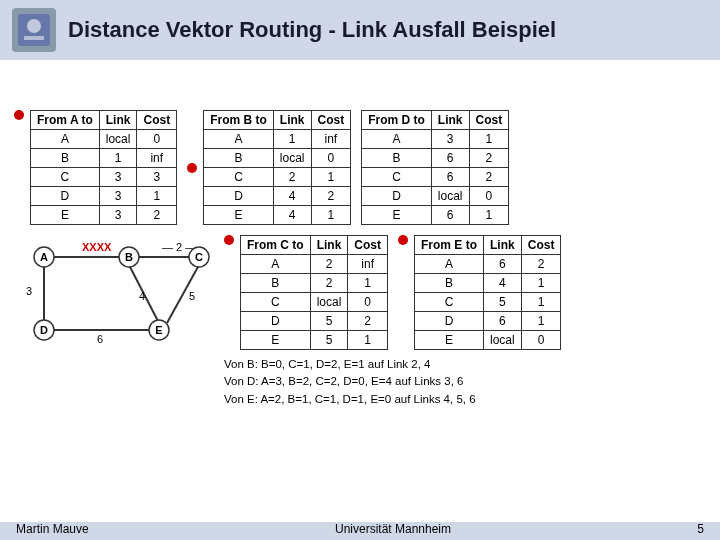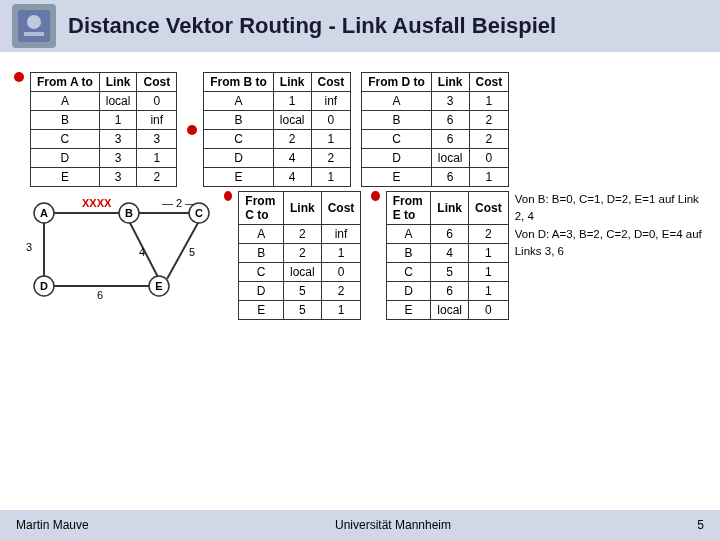--- a/index.html
+++ b/index.html
@@ -9,21 +9,21 @@
       background: white;
       font-family: Arial, sans-serif;
       font-size: 13px;
       overflow: hidden;
     }
     .header {
       display: flex;
       align-items: center;
       background: #d0d8e8;
       padding: 8px 12px;
-      height: 52px;
+      height: 60px;
     }
     .logo {
       width: 44px;
       height: 44px;
       background: #8899aa;
       border-radius: 4px;
       margin-right: 12px;
       display: flex;
       align-items: center;
       justify-content: center;
@@ -32,20 +32,22 @@
     }
     .title {
       font-size: 22px;
       font-weight: bold;
       color: #1a1a2e;
     }
     .content {
       padding: 20px 14px;
       display: flex;
       flex-direction: column;
+      gap: 6px;
+      margin-top: 30px;
     }
     .tables-row {
       display: flex;
       gap: 10px;
       align-items: flex-start;
     }
     .routing-table {
       border-collapse: collapse;
       font-size: 12px;
     }
@@ -89,24 +91,24 @@
     }
     .notes-area {
       font-size: 11.5px;
       line-height: 1.5;
     }
     .footer {
       position: absolute;
       bottom: 0;
       left: 0;
       right: 0;
-      height: 30px;
+      height: 18px;
       background: #d0d8e8;
       display: flex;
-      align-items: center;
+      align-items: flex-start;
       justify-content: space-between;
       padding: 0 16px;
       font-size: 12px;
     }
   </style>
 </head>
 <body>
 
 <div class="header">
   <div class="logo">
@@ -277,21 +279,21 @@
         <text x="185" y="26" text-anchor="middle" font-size="11" font-family="Arial" font-weight="bold">C</text>
 
         <circle cx="30" cy="95" r="10" fill="white" stroke="#333" stroke-width="1.5"></circle>
         <text x="30" y="99" text-anchor="middle" font-size="11" font-family="Arial" font-weight="bold">D</text>
 
         <circle cx="145" cy="95" r="10" fill="white" stroke="#333" stroke-width="1.5"></circle>
         <text x="145" y="99" text-anchor="middle" font-size="11" font-family="Arial" font-weight="bold">E</text>
       </svg>
     </div>
 
-    <div style="display:flex;flex-direction:row;gap:6px;flex:1;">
+    <div style="display:flex;flex-direction:column;gap:6px;flex:1;">
       <div style="display:flex;gap:10px;">
 
         <div style="display:flex;align-items:flex-start;gap:2px;">
           <span class="bullet"></span>
           <table class="routing-table">
             <thead>
               <tr class="table-header-row">
                 <th>From C to</th>
                 <th>Link</th>
                 <th>Cost</th>
@@ -366,20 +368,21 @@
               </tbody>
           </table>
         </div>
 
       </div>
 
       <div class="notes-area">
         <div id="notes-lines">
             <div>Von B: B=0, C=1, D=2, E=1 auf Link 2, 4</div>
             <div>Von D: A=3, B=2, C=2, D=0, E=4 auf Links 3, 6</div>
+            <div>Von E: A=2, B=1, C=1, D=1, E=0 auf Links 4, 5, 6</div>
           </div>
       </div>
     </div>
   </div>
 </div>
 
 <div class="footer">
   <span>Martin Mauve</span>
   <span>Universität Mannheim</span>
   <span>5</span>

